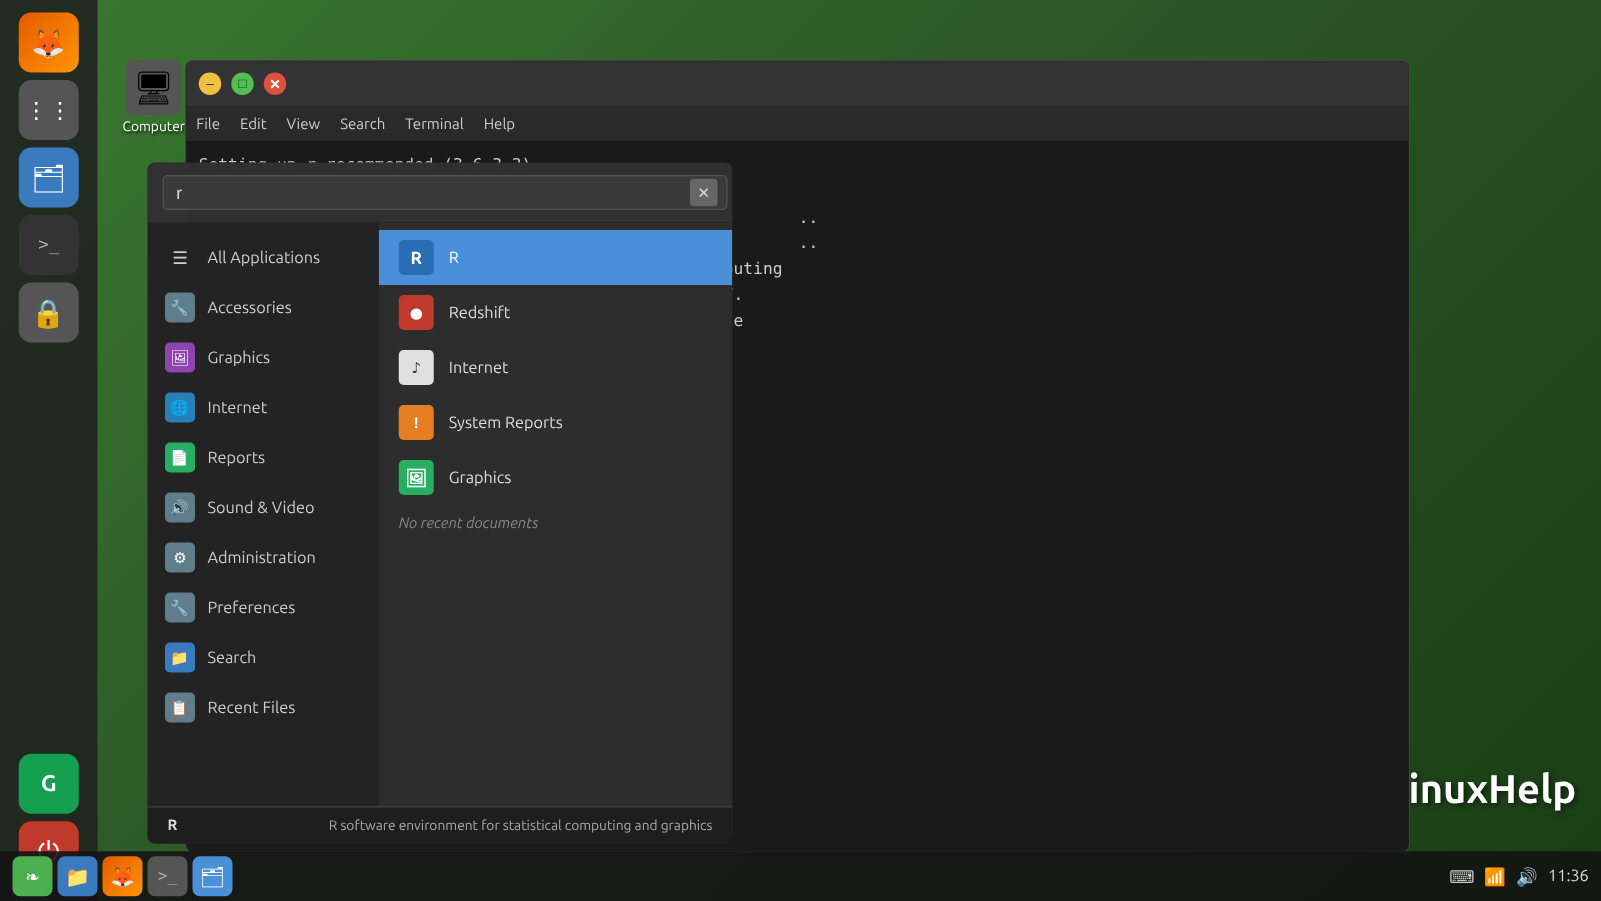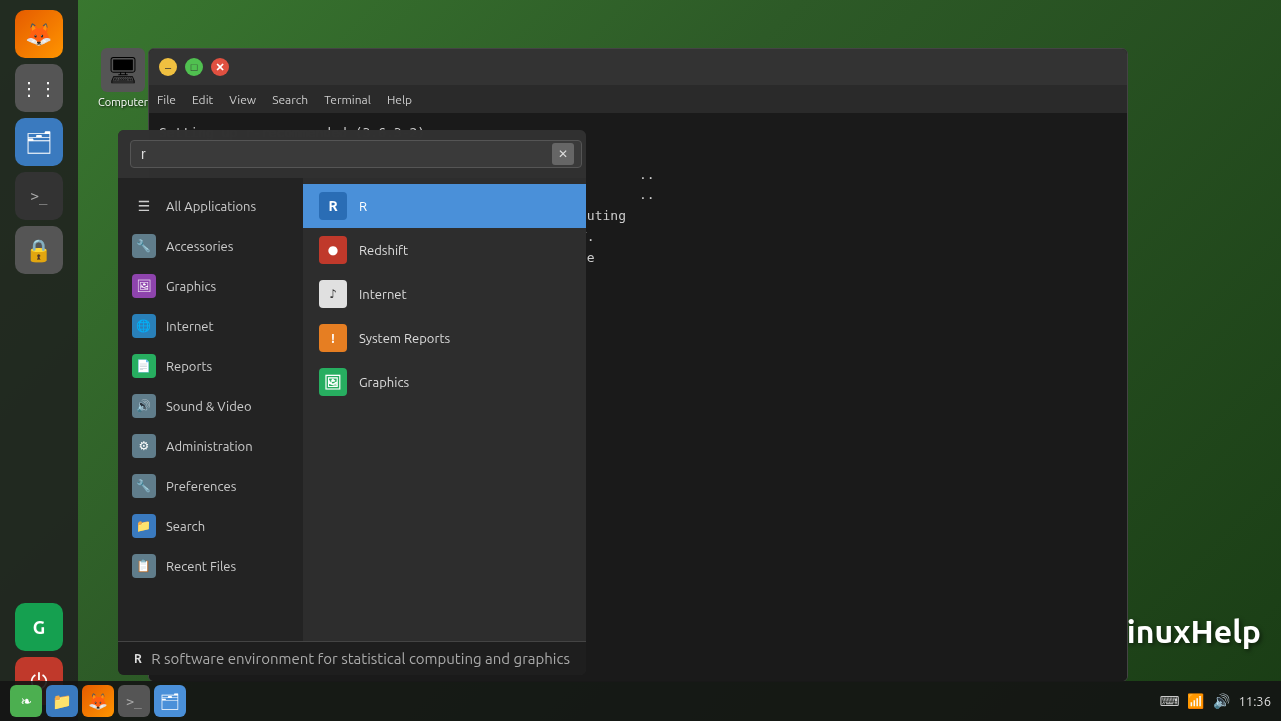--- a/index.html
+++ b/index.html
@@ -329,21 +329,21 @@
     }
 
     .menu-footer-label {
       color: #ddd;
       font-size: 12px;
       font-weight: bold;
     }
 
     .menu-footer-desc {
       color: #aaa;
-      font-size: 15px;
+      font-size: 11px;
     }
 
     
     .desktop-icon {
       position: absolute;
       top: 48px;
       left: 88px;
       width: 70px;
       display: flex;
       flex-direction: column;
@@ -518,20 +518,21 @@
           <span>Internet</span>
         </div>
         <div class="result-item">
           <div class="result-icon sysreports">!</div>
           <span>System Reports</span>
         </div>
         <div class="result-item">
           <div class="result-icon pictures" style="font-size:14px;">🖼</div>
           <span>Graphics</span>
         </div>
+        <div class="no-recent">No recent documents</div>
       </div>
     </div>
 
     <div class="menu-footer">
       <div class="menu-footer-label">R</div>
       <div class="menu-footer-desc">R software environment for statistical computing and graphics</div>
     </div>
   </div>
 
   <div class="linuxhelp-logo">

